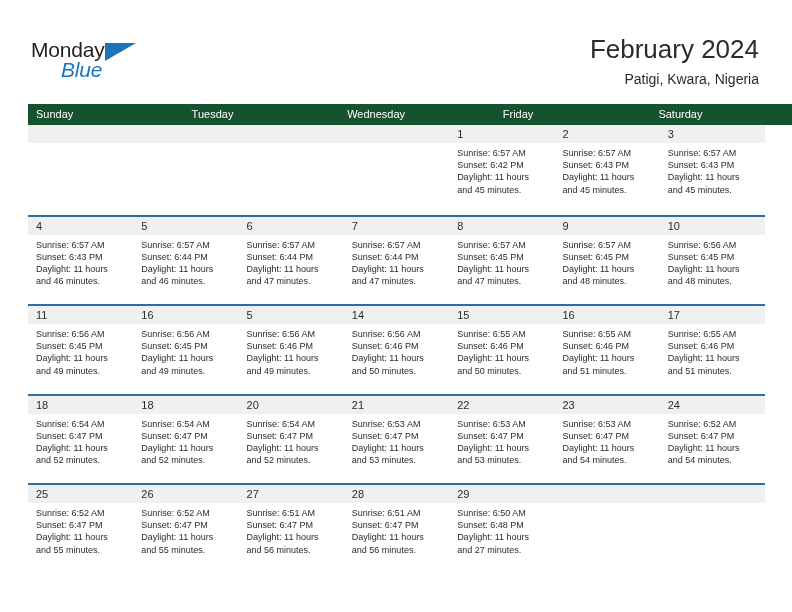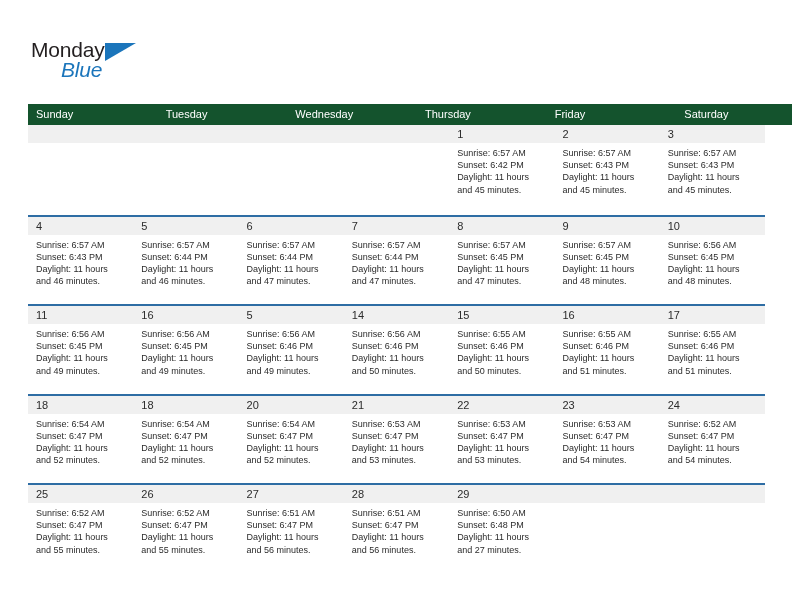--- a/index.html
+++ b/index.html
@@ -151,28 +151,31 @@
 <body>
 
 <div class="page">
 
   <div class="header">
     <div class="logo">
       <span class="logo-general">Monday</span>
       <span class="logo-triangle"></span>
       <span class="logo-blue">Blue</span>
     </div>
+    <div class="title-block">
+      <div class="cal-title">February 2024</div>
+      <div class="cal-subtitle">Patigi, Kwara, Nigeria</div>
+    </div>
   </div>
 
   <div class="calendar">
     <div class="dow-row">
       <div class="dow">Sunday</div>
       <div class="dow">Tuesday</div>
       <div class="dow">Wednesday</div>
-      <div class="dow">Thursday</div>
       <div class="dow">Friday</div>
       <div class="dow">Saturday</div>
     </div>
 
     <div class="week first">
       <div class="day empty">
         <div class="day-num"></div>
 
       </div>
       <div class="day empty">

